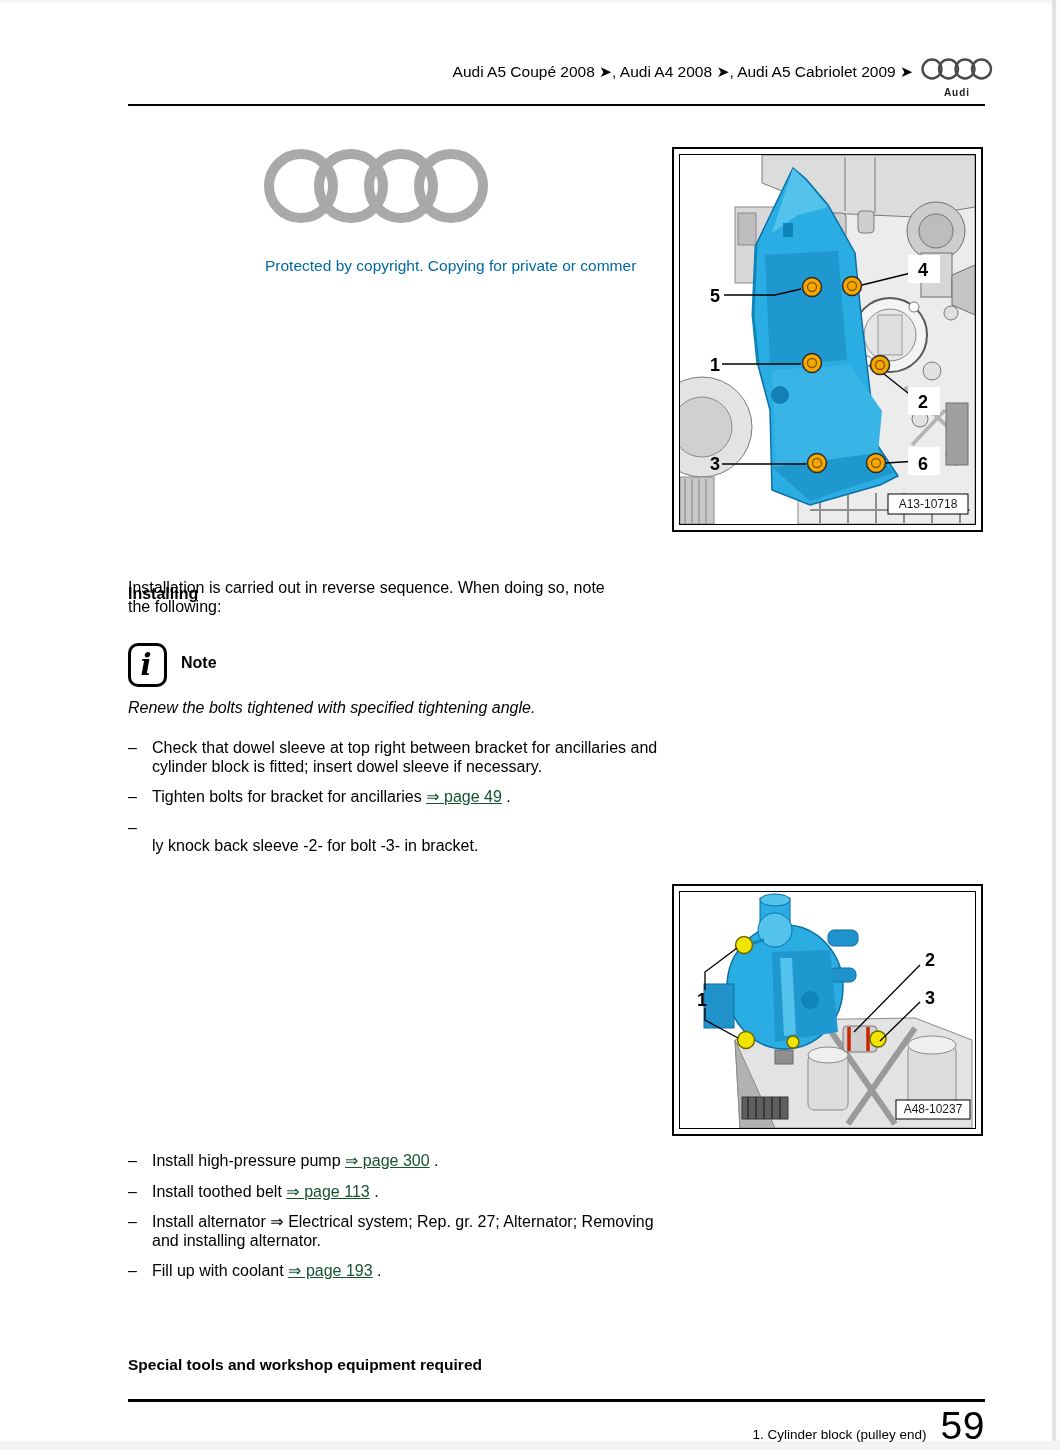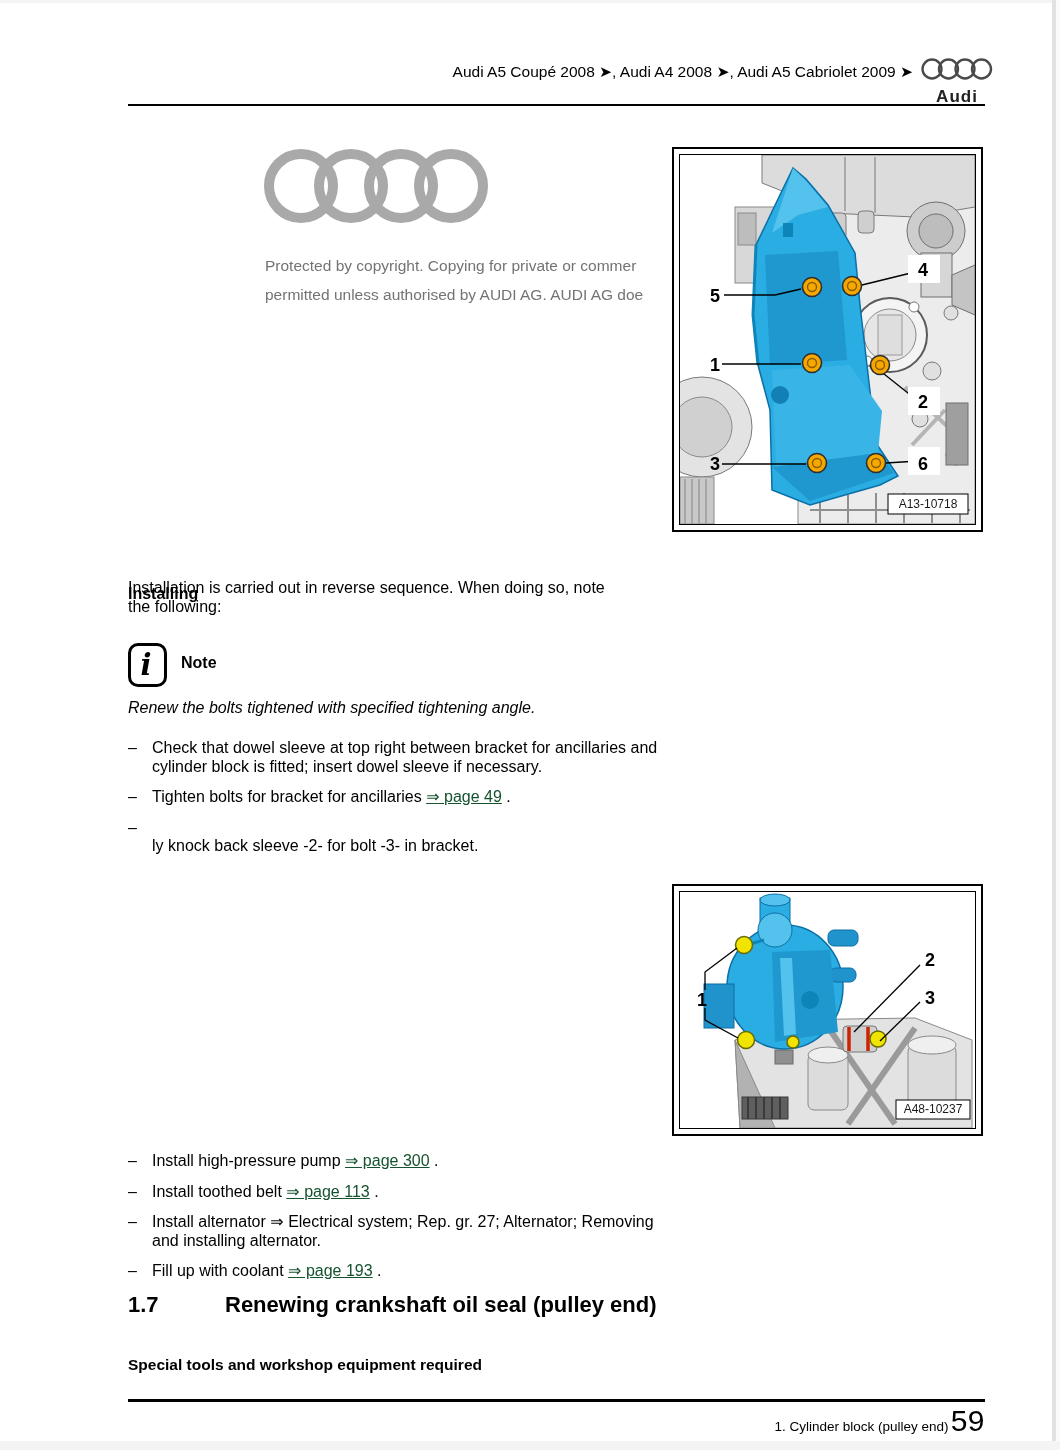--- a/index.html
+++ b/index.html
@@ -17,27 +17,27 @@
 
   
   .edge-top    { left:0; top:0; width:1060px; height:3px; background:#f4f4f4; }
   .edge-right  { left:1052px; top:0; width:4px; height:1450px; background:#e2e2e2; }
   .edge-right2 { left:1056px; top:0; width:4px; height:1450px; background:#fafafa; }
   .edge-bottom { left:0; top:1441px; width:1060px; height:9px; background:#f4f4f4; }
 
   
   .header-text { right: 147px; top: 60px; text-align: right; font-size: 15.5px; line-height: 23px; }
   .audi-logo { left: 921px; top: 56px; width: 72px; text-align: center; }
-  .audi-wordmark { font-weight: bold; font-size: 17px; letter-spacing: 1px; color: #222; margin-top: 1px; }
+  .audi-wordmark { font-weight: bold; font-size: 10px; letter-spacing: 1px; color: #222; margin-top: 1px; }
   .header-rule { left: 128px; top: 104px; width: 857px; height: 2px; background: #000; }
 
   
   .wm-rings { left: 263px; top: 140px; }
   .wm-text { left: 265px; top: 251px; width: 406px; overflow: hidden; white-space: nowrap;
-             color: #737373; font-size: 15.5px; line-height: 29px; }
+             color: #0369a1; font-size: 15.5px; line-height: 29px; }
 
   
   .figure { width: 311px; background: #fff; border: 2px solid #000; padding: 5px; }
   .fig1 { left: 672px; top: 147px; height: 385px; }
   .fig2 { left: 672px; top: 884px; height: 252px; }
   .fig-inner { width: 100%; height: 100%; border: 1px solid #000; overflow: hidden; }
   .fig-inner svg { display: block; width: 100%; height: 100%; }
   .body-text { font-size: 16px; line-height: 18.5px; }
   .installing-h { left: 128px; top: 549px; font-size: 16px; font-weight: bold; margin-top: 36px; }
   .installing-p { left: 128px; top: 579px; width: 500px; }
@@ -59,21 +59,21 @@
   .plink { color: #14532d; text-decoration: underline; cursor: pointer; }
 
   .section-h { left: 128px; top: 1291px; display: flex; font-size: 22px; font-weight: bold; line-height: 27px; }
   .section-num { width: 97px; flex: 0 0 97px; }
   .section-title { width: 460px; }
   .subheading { left: 128px; top: 1356px; font-size: 15.5px; font-weight: bold; }
 
   .footer-rule { left: 128px; top: 1399px; width: 857px; height: 2.5px; background: #000; }
   .footer { right: 75px; top: 1404px; display: flex; align-items: baseline; }
   .footer-chapter { font-size: 13.5px; }
-  .footer-page { font-size: 30px; margin-left: 2px; letter-spacing: 0.5px; }
+  .footer-page { font-size: 39px; margin-left: 14px; letter-spacing: 0.5px; }
 
   svg text { font-family: "Liberation Sans", sans-serif; }
   .callout-num { font-size: 18px; font-weight: bold; fill: #000; }
   .fig-label-text { font-size: 12px; fill: #1a1a1a; }
 </style>
 </head>
 <body>
 
 <div class="page">
 
@@ -105,21 +105,20 @@
       <g fill="none" stroke="#a9a9a9" stroke-width="10">
         <circle cx="38" cy="46" r="32"></circle>
         <circle cx="88" cy="46" r="32"></circle>
         <circle cx="138" cy="46" r="32"></circle>
         <circle cx="188" cy="46" r="32"></circle>
       </g>
     </svg>
   </div>
   <div class="abs wm-text">
     <div>Protected by copyright. Copying for private or commer</div>
-    <div>permitted unless authorised by AUDI AG. AUDI AG doe</div>
   </div>
 
   <div class="abs figure fig1">
     <div class="fig-inner">
       <svg viewBox="0 0 295 369" preserveAspectRatio="none">
 
         <g>
           <rect x="118" y="0" width="177" height="369" fill="#ececec" stroke="#8a8a8a"></rect>
           <path d="M82,0 L295,0 L295,52 L235,62 L148,58 L112,40 L82,28 Z" fill="#dcdcdc" stroke="#7a7a7a"></path>
           <line x1="165" y1="2" x2="165" y2="56" stroke="#aaa" stroke-width="2"></line>
@@ -318,24 +317,20 @@
     <div class="li">
       <span class="dash">–</span>
       <span class="li-text">Install alternator ⇒ Electrical system; Rep. gr. 27; Alternator; Removing and installing alternator.</span>
     </div>
     <div class="li">
       <span class="dash">–</span>
       <span class="li-text"><span>Fill up with coolant </span><a class="plink">⇒ page 193</a><span> .</span></span>
     </div>
   </div>
 
-  <div class="abs section-h">
-    <span class="section-num">1.7</span>
-    <span class="section-title">Renewing crankshaft oil seal (pulley end)</span>
-  </div>
   <div class="abs subheading">Special tools and workshop equipment required</div>
 
   <div class="abs footer-rule"></div>
   <div class="abs footer">
     <span class="footer-chapter">1. Cylinder block (pulley end)</span>
     <span class="footer-page">59</span>
   </div>
 
 </div>
 

